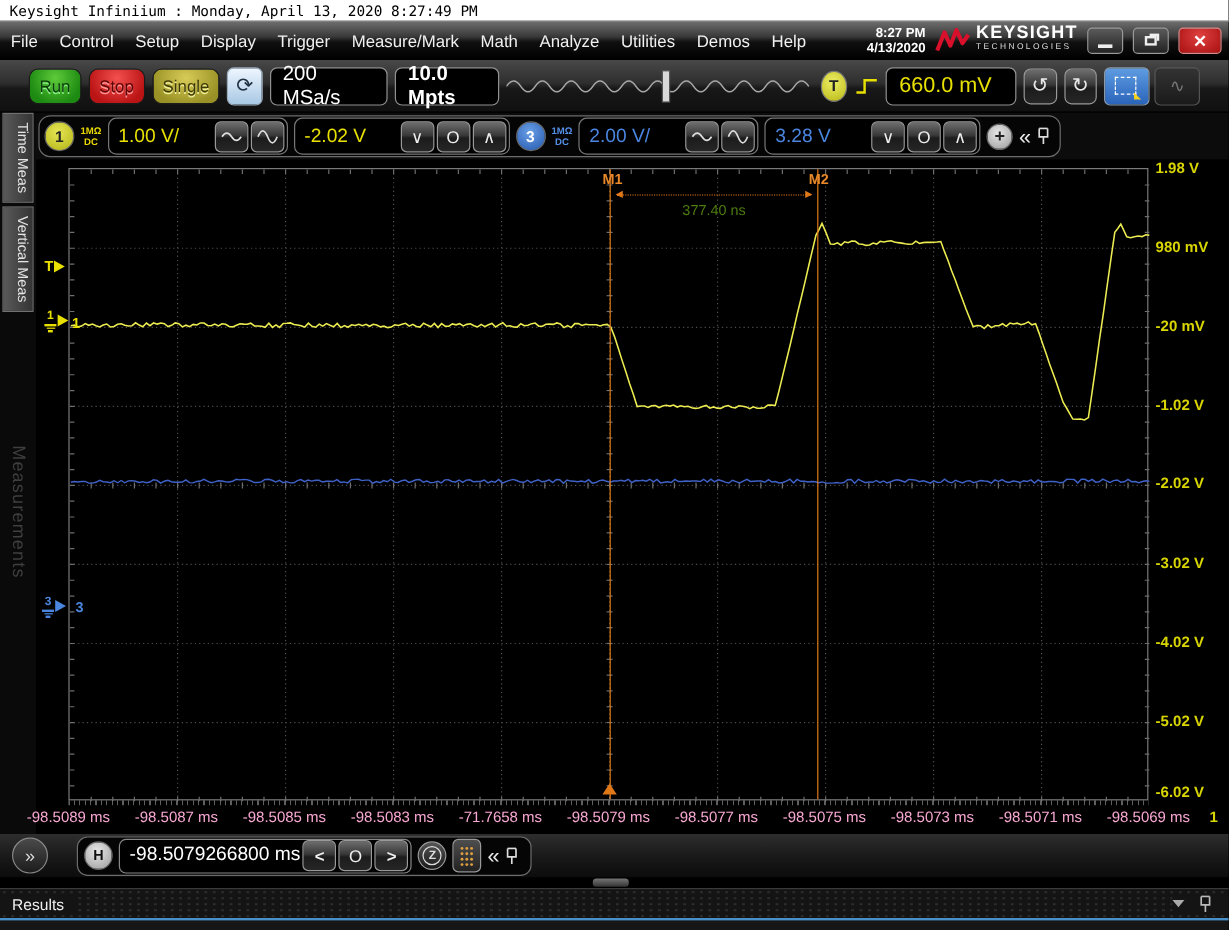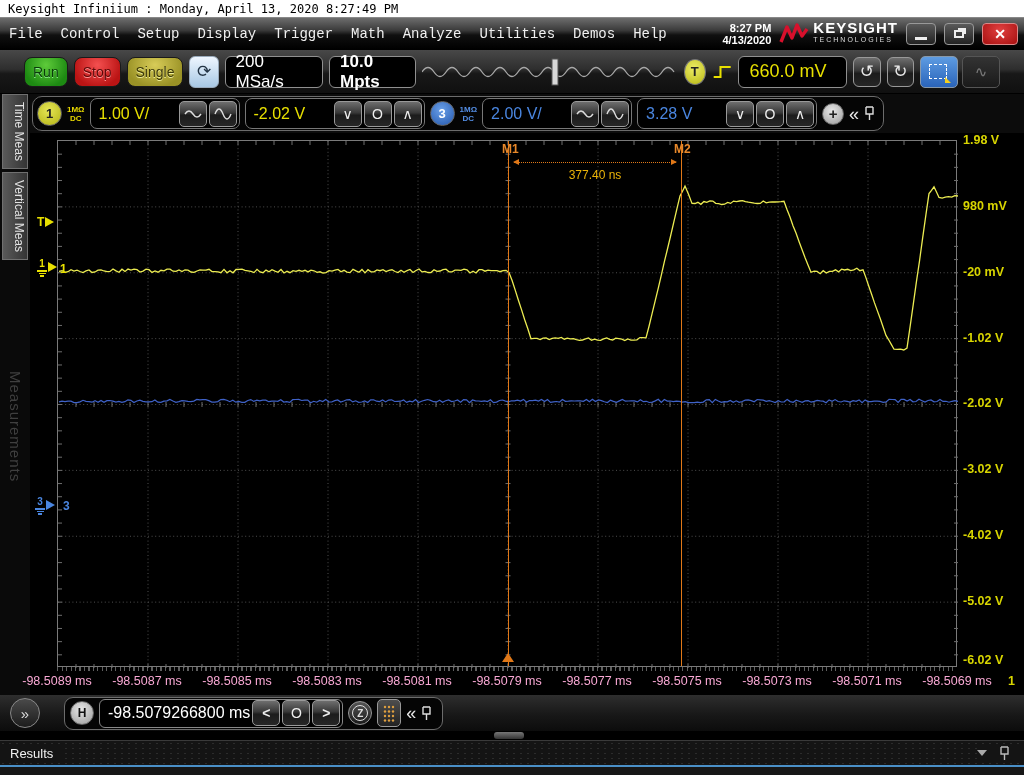--- a/index.html
+++ b/index.html
@@ -8,21 +8,21 @@
   .screen { position:relative; width:1024px; height:775px; background:#000; overflow:hidden; }
 
   
   .titlebar { position:absolute; left:0; top:0; width:1024px; height:18px; background:#fff; border-bottom:1px solid #888;
     font-family:"DejaVu Sans Mono", monospace; font-size:12px; color:#000; line-height:18px; padding-left:8px; }
 
   
   .menubar { position:absolute; left:0; top:18px; width:1024px; height:32px;
     background:linear-gradient(180deg,#6d6d6d 0%,#3a3a3a 40%,#101010 55%,#000 100%);
     display:flex; align-items:center; color:#fff; border-bottom:1px solid #000; }
-  .menu-item { font-size:14px; color:#f0f0f0; padding:16px 9px; height:100%; display:flex; align-items:center; cursor:default;font-family:Liberation Mono, monospace; }
+  .menu-item { font-size:14px; color:#f0f0f0; padding:16px 9px; height:100%; display:flex; align-items:center; cursor:default; }
   .menubar-right { margin-left:auto; display:flex; align-items:center; gap:8px; padding-right:6px; }
   .clock { text-align:right; font-size:11px; line-height:12px; color:#fff; font-weight:bold; }
   .brand { display:flex; align-items:center; gap:4px; }
   .brand-text { line-height:12px; }
   .brand-top { font-size:15px; font-weight:bold; color:#fff; letter-spacing:1px; }
   .brand-bottom { font-size:7px; color:#ddd; letter-spacing:2px; }
   .winbtn { width:30px; height:22px; border-radius:4px; border:1px solid #999;
     background:linear-gradient(180deg,#5a5a5a,#222); display:flex; align-items:center; justify-content:center; }
   .winbtn.min span { display:block; width:12px; height:3px; background:#eee; margin-top:10px; }
   .winbtn.restore span { display:block; width:10px; height:8px; border:2px solid #eee; box-shadow:3px -3px 0 -1px #eee; }
@@ -85,21 +85,21 @@
   .plot-area { position:absolute; left:0; top:39px; width:994px; height:534px; background:#000; }
   .grid-box { position:absolute; left:27px; top:7px; width:900px; height:527px; border:1px solid #7a7a7a; background:#000; }
   #grid-svg { position:absolute; left:0; top:0; }
   .vlabel { position:absolute; left:933px; width:60px; font-size:12.5px; font-weight:bold; color:#d8d500; line-height:14px; }
   .marker-line { position:absolute; top:0; bottom:0; width:1px; background:#e07818; }
   .marker-label { position:absolute; top:1px; font-size:12px; font-weight:bold; color:#e8882a; }
   .delta-arrow { position:absolute; left:456px; top:21px; width:162px; border-top:1px dotted #e07818; }
   .delta-arrow:before, .delta-arrow:after { content:""; position:absolute; top:-4px; width:0; height:0; border-top:3.5px solid transparent; border-bottom:3.5px solid transparent; }
   .delta-arrow:before { left:-1px; border-right:6px solid #e07818; }
   .delta-arrow:after  { right:-1px; border-left:6px solid #e07818; }
-  .delta-label { position:absolute; left:462px; top:27px; width:150px; text-align:center; font-size:12px; color:#eab308; }
+  .delta-label { position:absolute; left:462px; top:27px; width:150px; text-align:center; font-size:12px; color:#4d7c0f; }
   .m1-tri { position:absolute; left:444px; top:512px; width:0; height:0; border-left:6px solid transparent; border-right:6px solid transparent; border-bottom:9px solid #e07818; }
   .trace-tag { position:absolute; font-size:12px; font-weight:bold; }
   .side-ind { position:absolute; display:flex; align-items:center; gap:1px; }
   .tri-right-y { width:0; height:0; border-top:5px solid transparent; border-bottom:5px solid transparent; border-left:9px solid #e8e000; }
   .tri-right-b { width:0; height:0; border-top:5px solid transparent; border-bottom:5px solid transparent; border-left:9px solid #4a86e0; }
   .ind-num { font-size:10px; font-weight:bold; }
   .gnd { display:flex; flex-direction:column; align-items:center; gap:1px; }
   .gnd i { display:block; height:1.5px; }
   .gnd.y i { background:#e8e000; } .gnd.b i { background:#4a86e0; }
 
@@ -144,20 +144,21 @@
 <div class="screen">
 
   <div class="titlebar">Keysight Infiniium : Monday, April 13, 2020 8:27:49 PM</div>
 
   <div class="menubar">
     <span class="menu-item">File</span>
     <span class="menu-item">Control</span>
     <span class="menu-item">Setup</span>
     <span class="menu-item">Display</span>
     <span class="menu-item">Trigger</span>
+    <span class="menu-item">Measure/Mark</span>
     <span class="menu-item">Math</span>
     <span class="menu-item">Analyze</span>
     <span class="menu-item">Utilities</span>
     <span class="menu-item">Demos</span>
     <span class="menu-item">Help</span>
     <div class="menubar-right">
       <div class="clock">
         <div>8:27 PM</div>
         <div>4/13/2020</div>
       </div>
@@ -630,21 +631,21 @@
         <span class="vlabel" style="top:461px">-5.02 V</span>
         <span class="vlabel" style="top:520px">-6.02 V</span>
       </div>
 
       <div class="time-axis">
         <div class="tick-strip"></div>
         <span class="tlabel" style="left:27px">-98.5089 ms</span>
         <span class="tlabel" style="left:117px">-98.5087 ms</span>
         <span class="tlabel" style="left:207px">-98.5085 ms</span>
         <span class="tlabel" style="left:297px">-98.5083 ms</span>
-        <span class="tlabel" style="left:387px">-98.5081 ms</span>
+        <span class="tlabel" style="left:387px">-71.7658 ms</span>
         <span class="tlabel" style="left:477px">-98.5079 ms</span>
         <span class="tlabel" style="left:567px">-98.5077 ms</span>
         <span class="tlabel" style="left:657px">-98.5075 ms</span>
         <span class="tlabel" style="left:747px">-98.5073 ms</span>
         <span class="tlabel" style="left:837px">-98.5071 ms</span>
         <span class="tlabel" style="left:927px">-98.5069 ms</span>
         <span class="corner-tag">1</span>
       </div>
     </div>
   </div>

